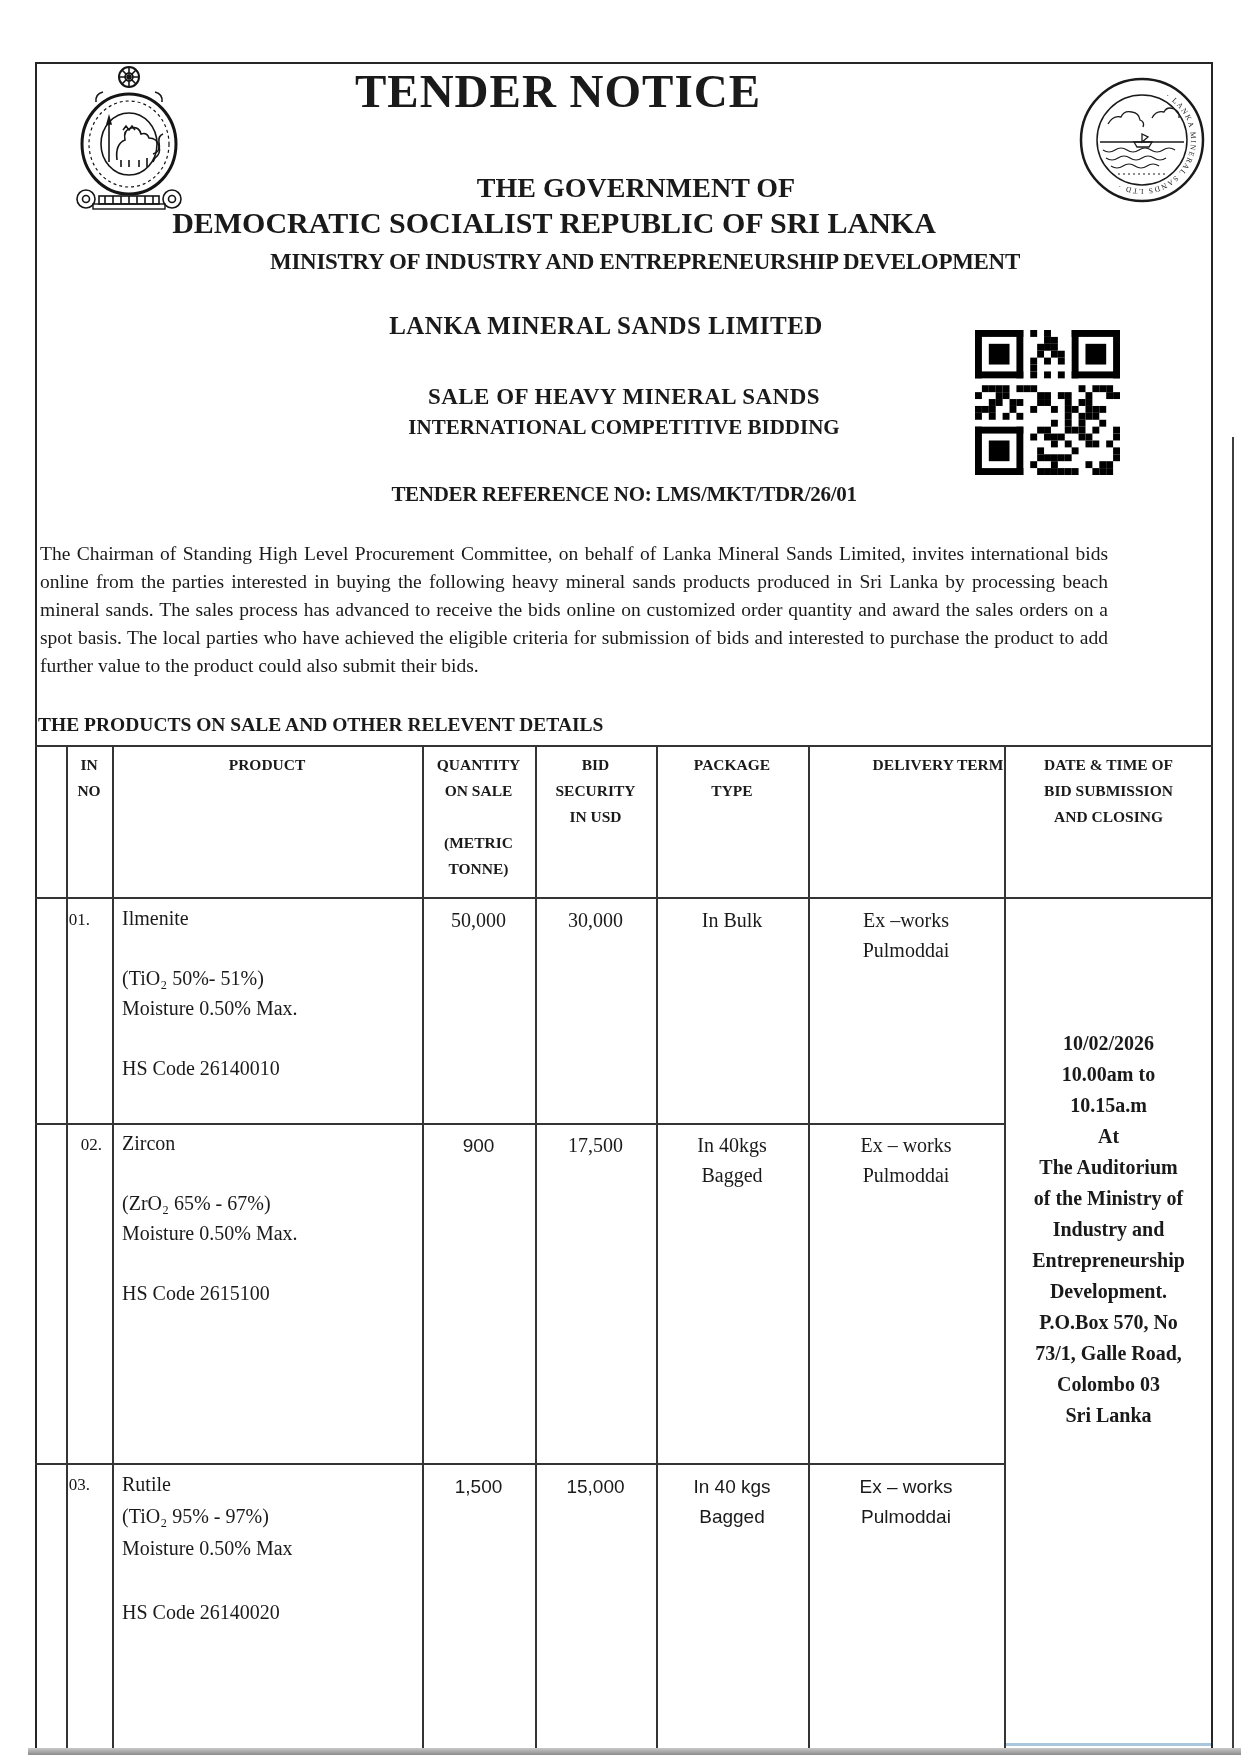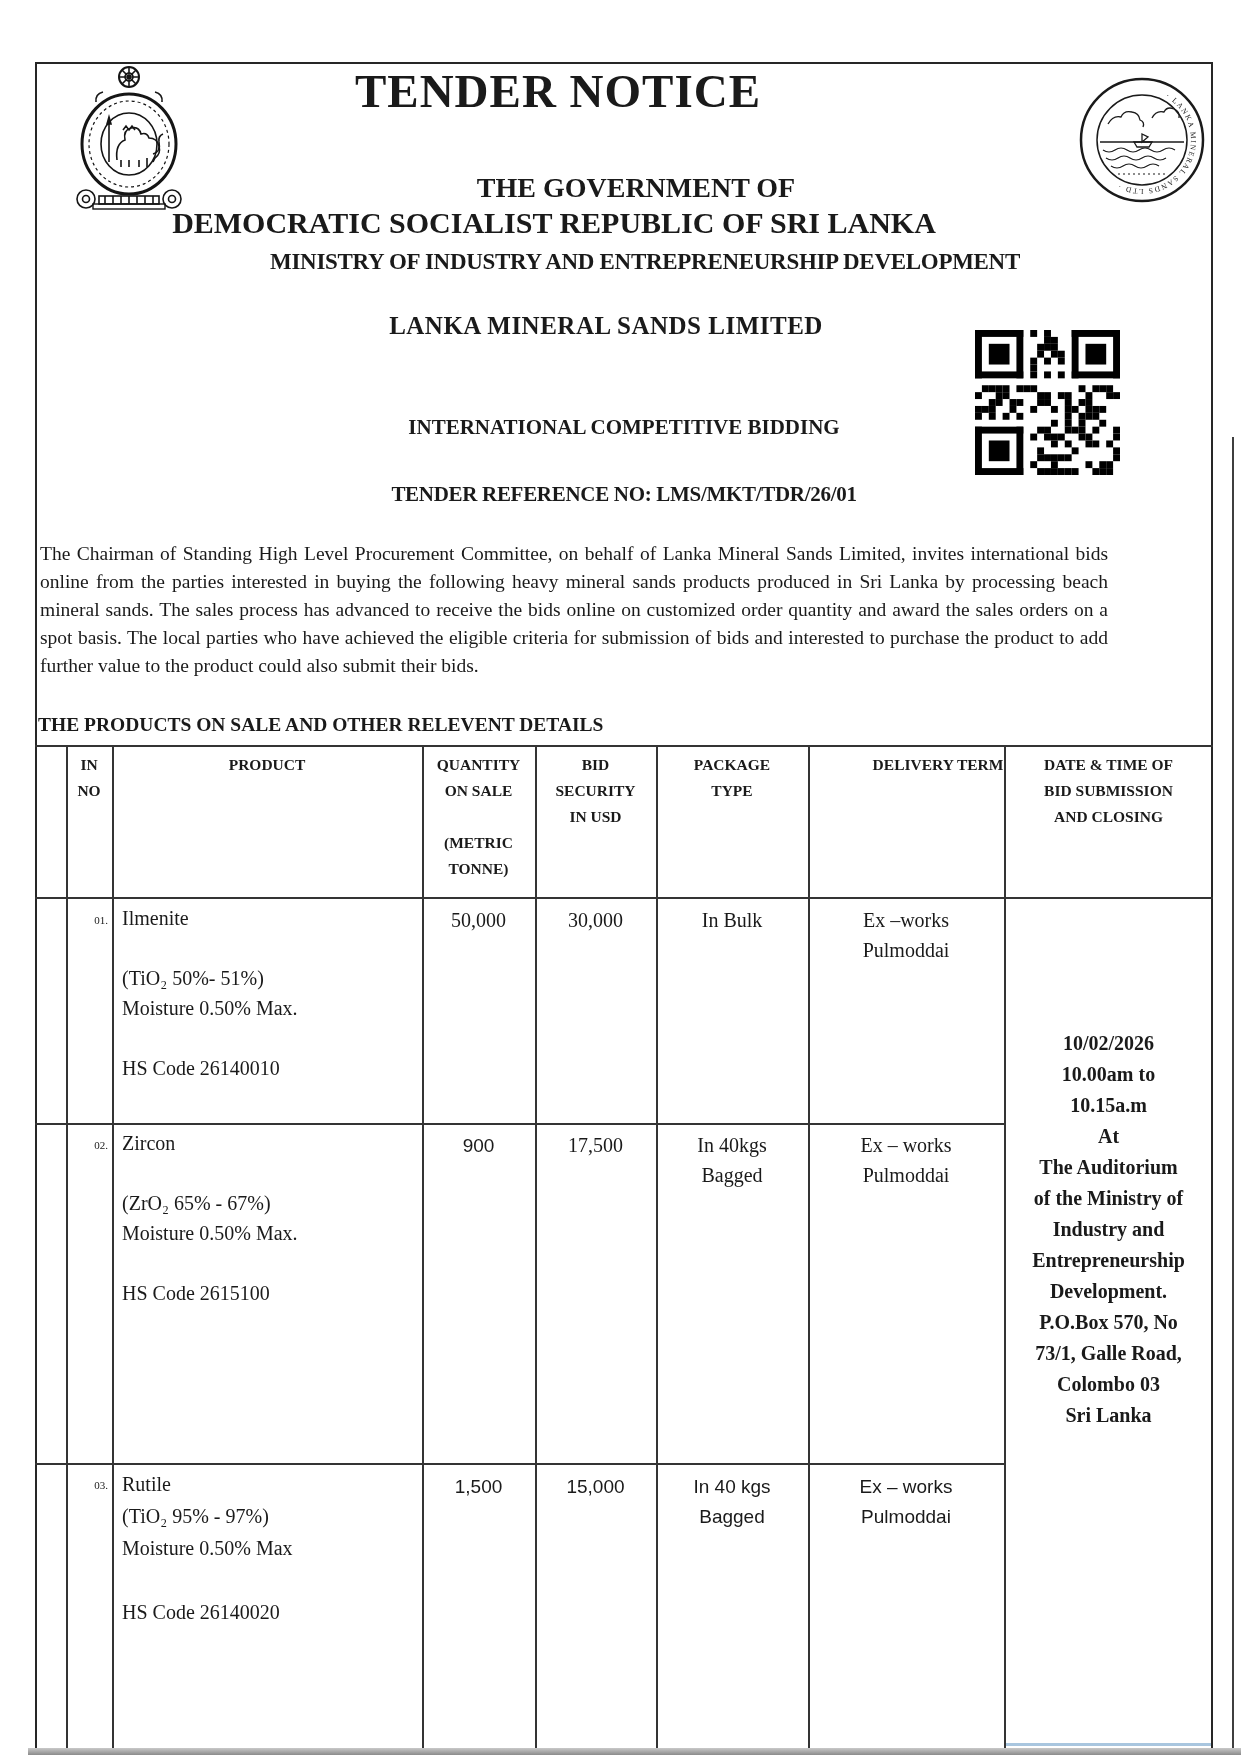--- a/index.html
+++ b/index.html
@@ -26,21 +26,21 @@
   .t-bid{left:35px; top:415px; width:1178px; font-size:21px;}
   .t-ref{left:35px; top:482px; width:1178px; font-size:21px; letter-spacing:-0.3px;}
   .t-para{left:40px; top:540px; width:1068px; font-size:19.5px; line-height:28px; text-align:justify;}
   .t-sec{left:38px; top:714px; width:900px; font-size:19.5px;}
   
   .vl{position:absolute; width:2px; background:#343434; top:745px; height:1010px;}
   .hl{position:absolute; height:2px; background:#343434;}
   
   .th{position:absolute; top:752px; font-size:15.5px; font-weight:bold; line-height:26px; text-align:center; white-space:pre-line;}
   .cell{position:absolute; font-size:20px; line-height:30px; white-space:pre-line;}
-  .no{width:42px; left:66px; text-align:right; font-size:11px;}
+  .no{width:42px; left:48px; text-align:right; font-size:17px;}
   .qty,.bids,.pkg,.del{text-align:center;}
   .qty{left:422px; width:113px;}
   .bids{left:535px; width:121px;}
   .pkg{left:656px; width:152px;}
   .del{left:808px; width:196px;}
   .datecell{
     position:absolute; left:1006px; top:1028px; width:205px;
     font-size:20px; font-weight:bold; line-height:31px;
     text-align:center; white-space:pre-line;
   }
@@ -249,20 +249,21 @@
         <rect x="124.28571428571429" y="138.0952380952381" width="6.904761904761905" height="6.904761904761905" fill="#000"></rect>
         <rect x="131.1904761904762" y="138.0952380952381" width="6.904761904761905" height="6.904761904761905" fill="#000"></rect>
       </svg>
     </div>
 
   <div class="abs ctr bold t-title">TENDER NOTICE</div>
   <div class="abs ctr bold t-gov">THE GOVERNMENT OF</div>
   <div class="abs ctr bold t-rep">DEMOCRATIC SOCIALIST REPUBLIC OF SRI LANKA</div>
   <div class="abs ctr bold t-min">MINISTRY OF INDUSTRY AND ENTREPRENEURSHIP DEVELOPMENT</div>
   <div class="abs ctr bold t-com">LANKA MINERAL SANDS LIMITED</div>
+  <div class="abs ctr bold t-sale">SALE OF HEAVY MINERAL SANDS</div>
   <div class="abs ctr bold t-bid">INTERNATIONAL COMPETITIVE BIDDING</div>
   <div class="abs ctr bold t-ref">TENDER REFERENCE NO: LMS/MKT/TDR/26/01</div>
 
   <div class="abs t-para">The Chairman of Standing High Level Procurement Committee, on behalf of Lanka Mineral Sands Limited, invites international bids online from the parties interested in buying the following heavy mineral sands products produced in Sri Lanka by processing beach mineral sands. The sales process has advanced to receive the bids online on customized order quantity and award the sales orders on a spot basis. The local parties who have achieved the eligible criteria for submission of bids and interested to purchase the product to add further value to the product could also submit their bids.</div>
   <div class="abs bold t-sec">THE PRODUCTS ON SALE AND OTHER RELEVENT DETAILS</div>
 
   <div class="hl" style="left:35px; top:745px;  width:1178px;"></div>
   <div class="hl" style="left:35px; top:897px;  width:1178px;"></div>
   <div class="hl" style="left:35px; top:1123px; width:971px;"></div>
   <div class="hl" style="left:35px; top:1463px; width:971px;"></div>
@@ -298,21 +299,21 @@
 (TiO₂ 50%- 51%)
 Moisture 0.50% Max.
 
 HS Code 26140010</div>
   <div class="cell qty" style="top:905px;">50,000</div>
   <div class="cell bids" style="top:905px;">30,000</div>
   <div class="cell pkg" style="top:905px;">In Bulk</div>
   <div class="cell del" style="top:905px;">Ex –works
 Pulmoddai</div>
 
-  <div class="cell no" style="top:1130px;">02.</div>
+  <div class="cell no" style="top:1130px;margin-left:12px;">02.</div>
   <div class="cell" style="left:122px; top:1128px; width:290px;">Zircon
 
 (ZrO₂ 65% - 67%)
 Moisture 0.50% Max.
 
 HS Code 2615100</div>
   <div class="cell qty sans" style="top:1131px; font-size:19px;">900</div>
   <div class="cell bids" style="top:1130px;">17,500</div>
   <div class="cell pkg" style="top:1130px;">In 40kgs
 Bagged</div>

